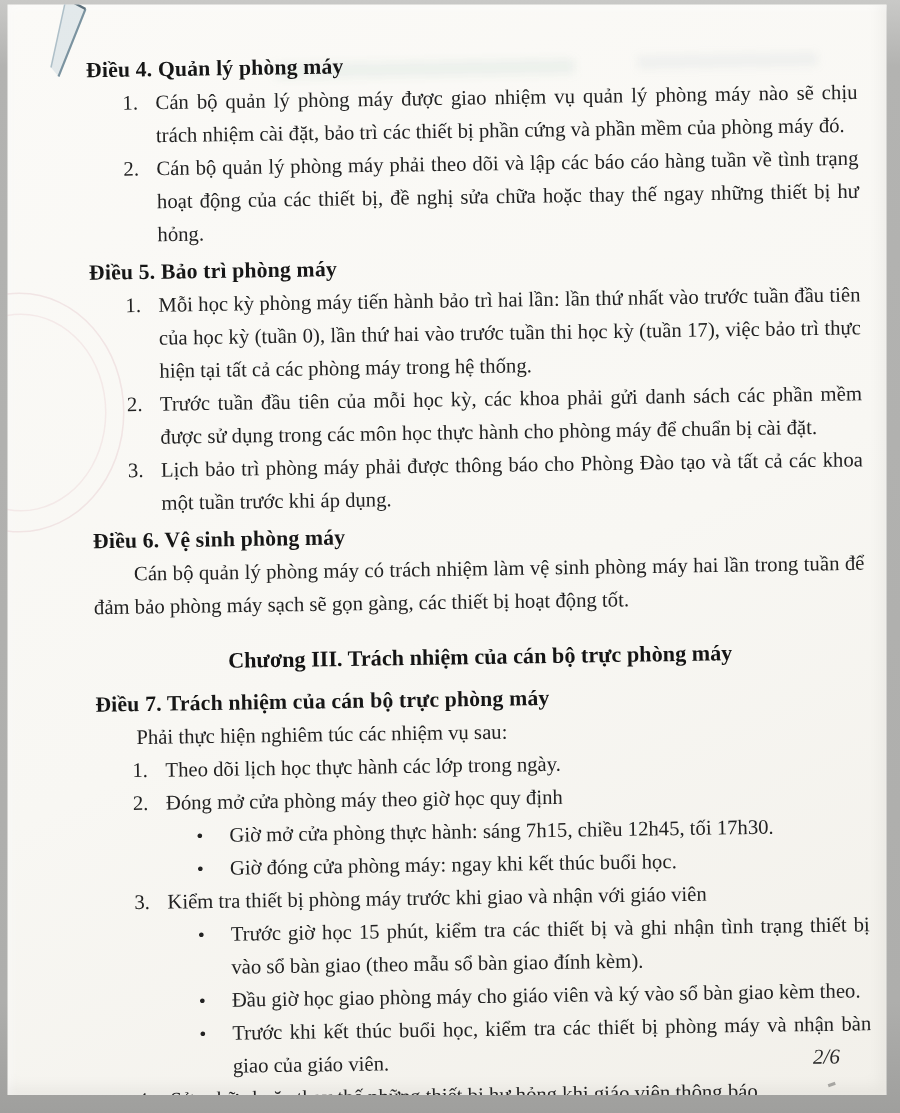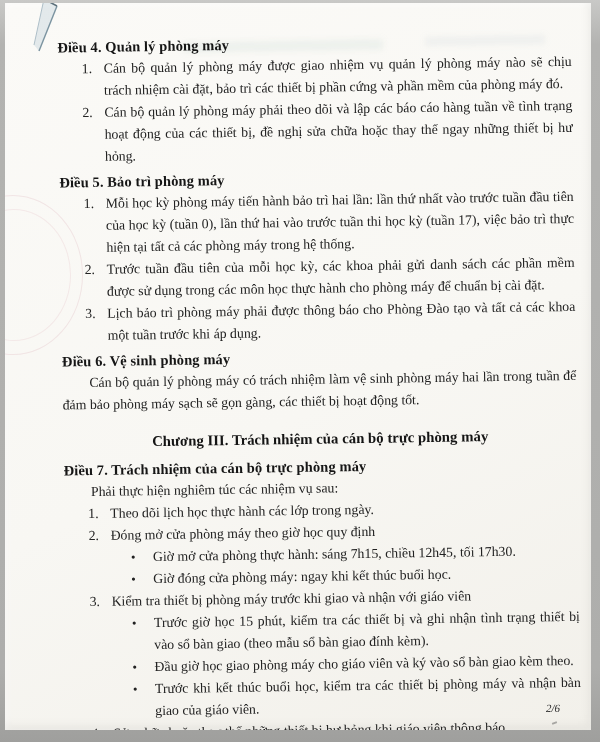--- a/index.html
+++ b/index.html
@@ -31,21 +31,21 @@
   .num-item{display:flex;padding-left:24px;margin:0;}
   .num{flex:none;width:22px;}
   .itext{flex:1;text-align:justify;}
   .bullet-item{display:flex;padding-left:66px;margin:0;}
   .bdot{flex:none;width:22px;font-size:13px;}
   .btext{flex:1;text-align:justify;}
   .para-indent{margin:0;text-indent:27px;text-align:justify;}
   .intro-line{margin:0;padding-left:27px;}
   .page-number{
     position:absolute;right:31px;bottom:16px;
-    font-size:11px;font-style:italic;color:#2a2a2a;
+    font-size:14px;font-style:italic;color:#2a2a2a;
     transform:rotate(-0.8deg);
   }
   .tick-mark{position:absolute;right:34px;bottom:6px;width:5px;height:2px;
     background:rgba(60,60,60,0.4);transform:rotate(-20deg);}
   .pen-mark{position:absolute;left:12px;top:-4px;}
   .stamp-ghost{
     position:absolute;left:-62px;top:192px;width:138px;height:158px;
     border-radius:50%;border:1.5px solid rgba(200,125,145,0.16);
   }
   .stamp-ghost-inner{

